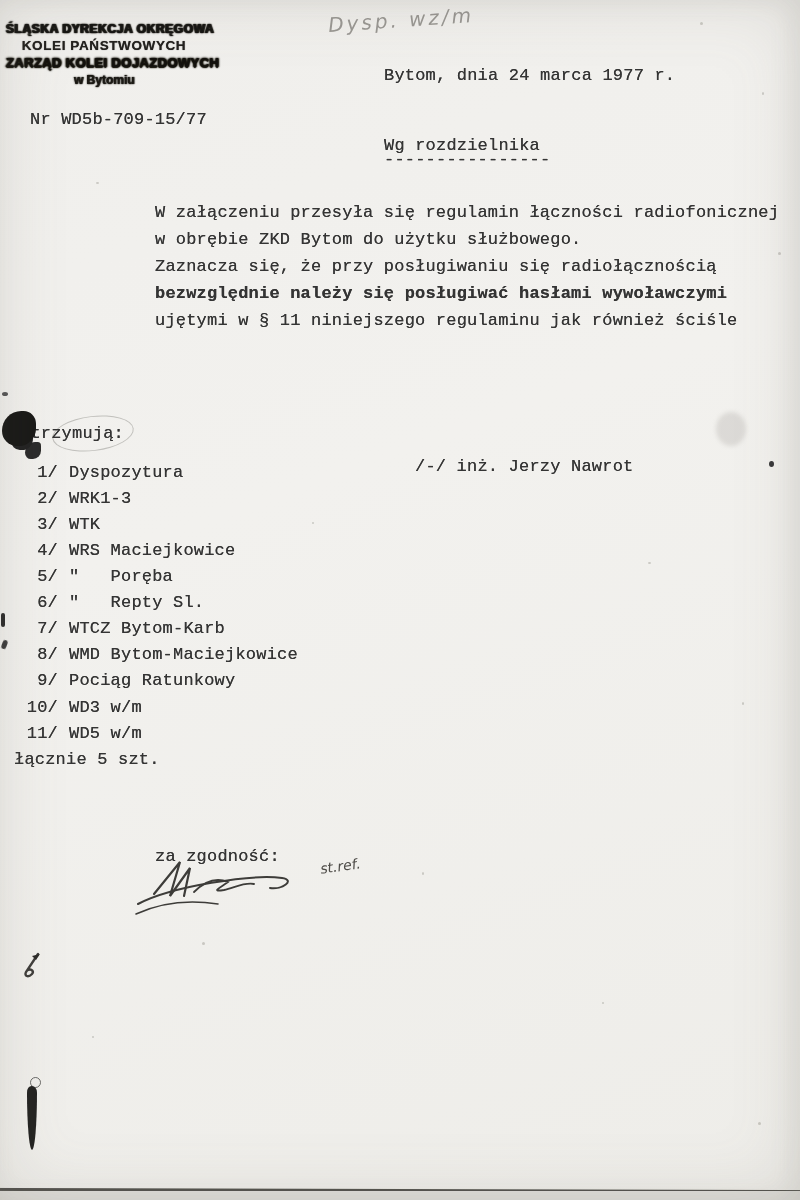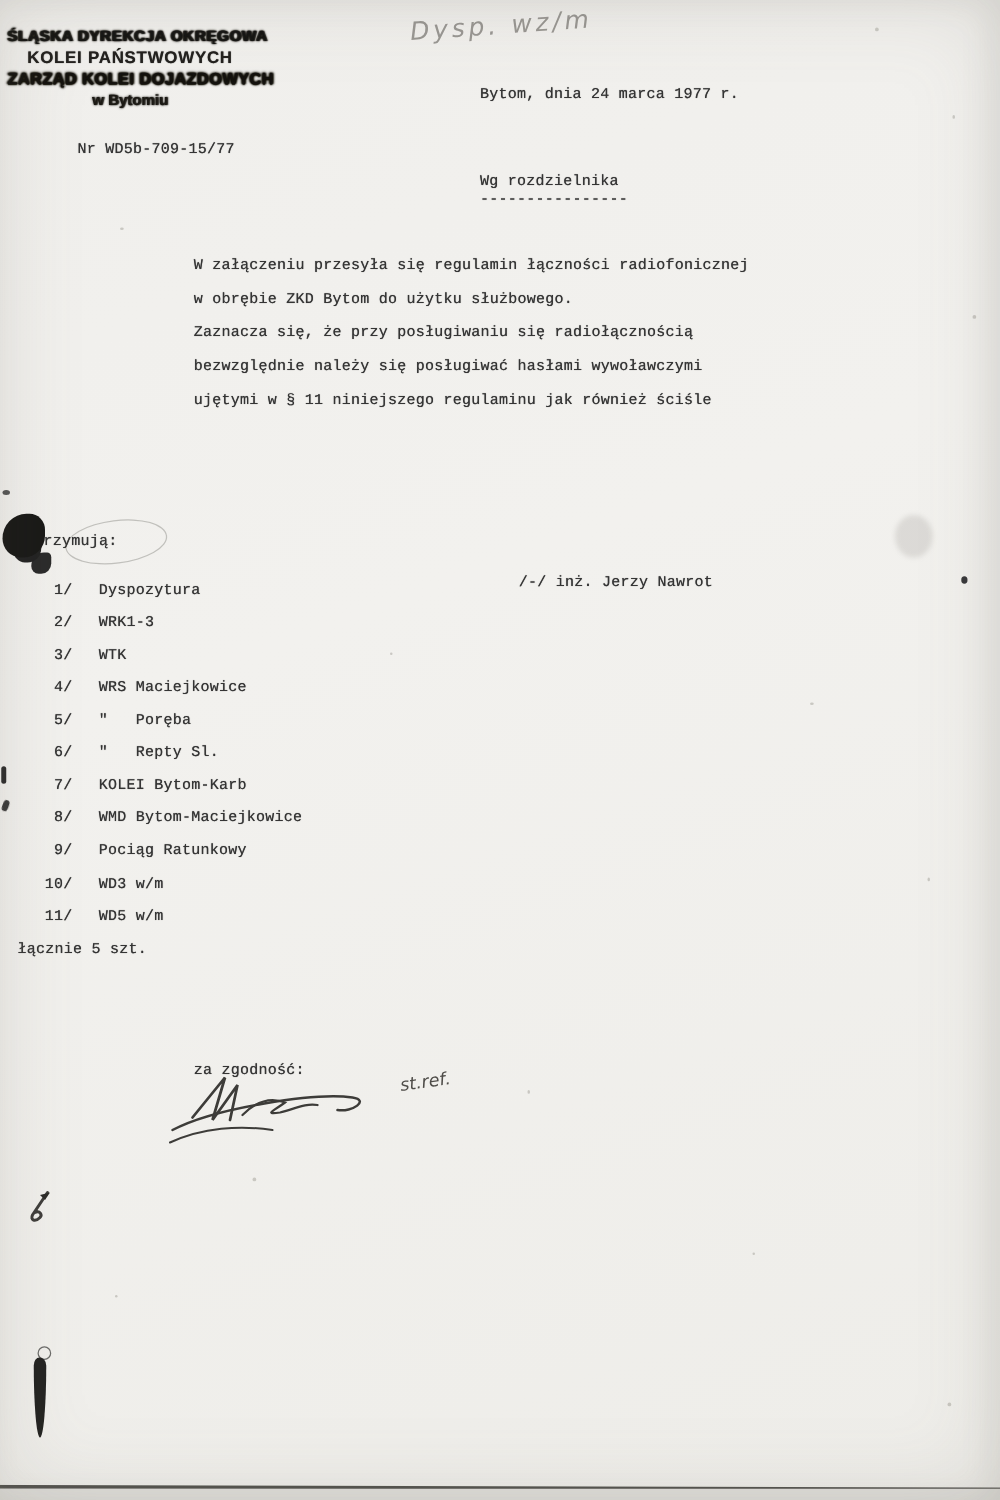--- a/index.html
+++ b/index.html
@@ -10,21 +10,21 @@
     overflow:hidden;
     font-family:"Liberation Mono","DejaVu Sans Mono",monospace;
     color:#2e2e2e;
   }
   .page::after{
     content:"";position:absolute;inset:0;pointer-events:none;
     box-shadow:inset 0 0 70px rgba(110,105,95,.16), inset -8px 0 25px rgba(110,105,95,.10);
   }
   .typed{
     position:absolute;
-    font-size:12px;line-height:27px;
+    font-size:17px;line-height:27px;
     letter-spacing:.2px;
     color:#343434;
     text-shadow:0 0 .6px rgba(20,20,20,.75);
     white-space:pre;
   }
   
   .stamp{position:absolute;left:6px;top:22px;width:196px;text-align:center;
     font-family:"Liberation Sans","DejaVu Sans",sans-serif;font-weight:bold;color:#1d1d1b;}
   .stamp-line{white-space:nowrap;}
   .stamp-l1{font-size:12px;letter-spacing:.6px;color:#141412;
@@ -40,21 +40,21 @@
     font-family:"DejaVu Sans",sans-serif;font-style:italic;
     color:#84827d;
   }
   .hw-note{position:absolute;left:328px;top:8px;font-size:20px;letter-spacing:3px;
     transform:rotate(-4deg);opacity:.8;}
   
   .dashes{letter-spacing:.2px;}
   
   .dist-row{position:absolute;left:12px;display:flex;}
   .dist-no{display:inline-block;width:46px;text-align:right;white-space:pre;}
-  .dist-text{display:inline-block;margin-left:21px;white-space:pre;}
+  .dist-text{display:inline-block;margin-left:11px;white-space:pre;}
   
   .blot-main{position:absolute;left:2px;top:411px;width:34px;height:35px;background:#181816;
     border-radius:62% 40% 55% 48%;box-shadow:3px 10px 0 -6px #222,14px 22px 0 -9px #2a2a2a;
     filter:blur(.4px);}
   .blot-ring{position:absolute;left:52px;top:416px;width:80px;height:33px;border:1.5px solid rgba(70,68,62,.28);
     border-radius:50%;transform:rotate(-7deg);}
   .margin-tick-1{position:absolute;left:1px;top:613px;width:4px;height:14px;background:#2c2c2c;border-radius:2px;filter:blur(.3px);}
   .margin-tick-2{position:absolute;left:2px;top:640px;width:5px;height:9px;background:#3a3a3a;border-radius:40%;transform:rotate(20deg);filter:blur(.4px);}
   .margin-dot-1{position:absolute;left:2px;top:392px;width:6px;height:4px;background:#555;border-radius:50%;filter:blur(.5px);}
   .streak{position:absolute;left:30px;top:1077px;width:9px;height:9px;border:1.5px solid #4a4a48;border-radius:50%;opacity:.8;}
@@ -80,31 +80,31 @@
 
   <div class="stamp">
     <div class="stamp-line stamp-l1">ŚLĄSKA DYREKCJA OKRĘGOWA</div>
     <div class="stamp-line stamp-l2">KOLEI PAŃSTWOWYCH</div>
     <div class="stamp-line stamp-l3">ZARZĄD KOLEI DOJAZDOWYCH</div>
     <div class="stamp-line stamp-l4">w Bytomiu</div>
   </div>
 
   <div class="handwriting hw-note">Dysp. wz/m</div>
 
-  <div class="typed" style="left:30px;top:106px;margin-left:32px;">Nr WD5b-709-15/77</div>
+  <div class="typed" style="left:30px;top:106px;">Nr WD5b-709-15/77</div>
 
   <div class="typed" style="left:384px;top:62px;">Bytom, dnia 24 marca 1977 r.</div>
 
   <div class="typed" style="left:384px;top:132px;">Wg rozdzielnika</div>
   <div class="typed dashes" style="left:384px;top:146px;">----------------</div>
 
   <div class="typed" style="left:155px;top:199px;">W załączeniu przesyła się regulamin łączności radiofonicznej</div>
   <div class="typed" style="left:155px;top:253px;">Zaznacza się, że przy posługiwaniu się radiołącznością</div>
   <div class="typed" style="left:155px;top:226px;">w obrębie ZKD Bytom do użytku służbowego.</div>
-  <div class="typed" style="left:155px;top:280px;">bezwzględnie należy się posługiwać hasłami wywoławczymi</div>
+  <div class="typed" style="left:155px;top:280px;font-weight:bold;">bezwzględnie należy się posługiwać hasłami wywoławczymi</div>
   <div class="typed" style="left:155px;top:307px;">ujętymi w § 11 niniejszego regulaminu jak również ściśle</div>
 
   <div class="typed" style="left:415px;top:453px;">/-/ inż. Jerzy Nawrot</div>
 
   <div class="typed" style="left:20px;top:420px;">Otrzymują:</div>
 
   <div class="dist-row typed" style="top:459px;">
     <span class="dist-no">1/</span>
     <span class="dist-text">Dyspozytura</span>
   </div>
@@ -123,21 +123,21 @@
   <div class="dist-row typed" style="top:563px;">
     <span class="dist-no">5/</span>
     <span class="dist-text">"   Poręba</span>
   </div>
   <div class="dist-row typed" style="top:589px;">
     <span class="dist-no">6/</span>
     <span class="dist-text">"   Repty Sl.</span>
   </div>
   <div class="dist-row typed" style="top:615px;">
     <span class="dist-no">7/</span>
-    <span class="dist-text">KOLEI Bytom-Karb</span>
+    <span class="dist-text">WTCZ Bytom-Karb</span>
   </div>
   <div class="dist-row typed" style="top:641px;">
     <span class="dist-no">8/</span>
     <span class="dist-text">WMD Bytom-Maciejkowice</span>
   </div>
   <div class="dist-row typed" style="top:667px;">
     <span class="dist-no">9/</span>
     <span class="dist-text">Pociąg Ratunkowy</span>
   </div>
   <div class="dist-row typed" style="top:694px;">

